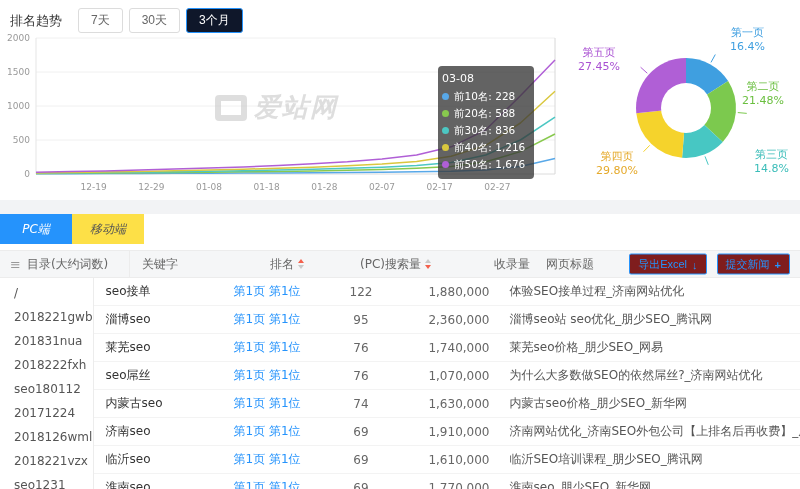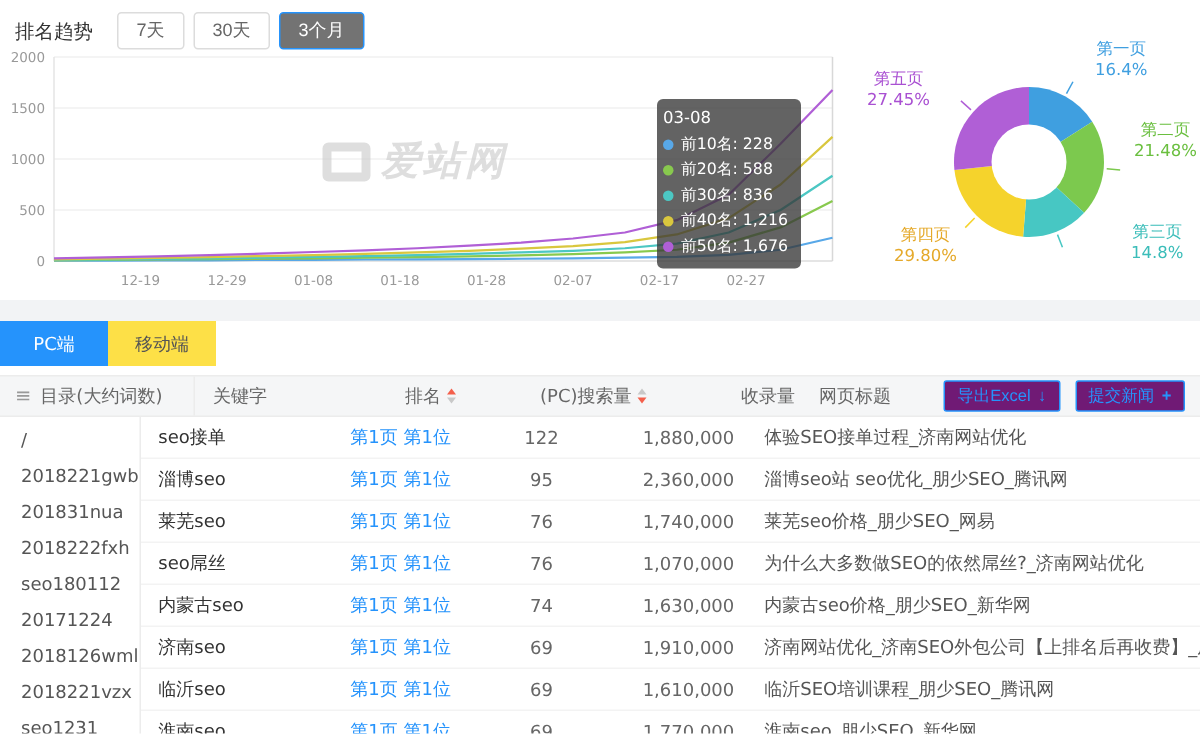--- a/index.html
+++ b/index.html
@@ -6,21 +6,21 @@
   html,body { width:800px; height:489px; overflow:hidden; background:#fff;
     font-family:"DejaVu Sans","Liberation Sans",sans-serif; }
 
   
   .top-card { position:relative; height:200px; background:#fff; }
   .trend-header { display:flex; align-items:center; padding:8px 0 0 10px; }
   .trend-title { font-size:13px; color:#333; }
   .range-group { margin-left:16px; display:flex; gap:6px; }
   .range-btn { font-size:12px; padding:3px 12px; border:1px solid #dcdcdc; background:#fff;
     color:#666; border-radius:3px; cursor:pointer; }
-  .range-btn.active { background:#737373; border-color:#2593fc; color:#fff; }
+  .range-btn.active { background:#0f172a; border-color:#2593fc; color:#fff; }
 
   #trend-svg { position:absolute; left:2px; top:28px; }
   .watermark { position:absolute; left:215px; top:90px; display:flex; align-items:center;
     gap:7px; opacity:.6; pointer-events:none;font-style:italic; }
   .wm-icon { width:32px; height:26px; border:6px solid #c9c9c9; border-radius:4px; }
   .wm-text { font-size:26px; font-weight:bold; color:#c9c9c9; letter-spacing:2px; }
 
   .tooltip { position:absolute; left:438px; top:66px; min-width:96px;
     background:rgba(55,55,55,.78); border-radius:4px; padding:6px 4px; color:#fff; z-index:5; }
   .tt-date { font-size:11px; margin-bottom:3px; }
@@ -29,21 +29,21 @@
 
   .donut-wrap { position:absolute; left:562px; top:24px; width:238px; height:172px; }
   #donut-svg { position:absolute; left:0; top:0; }
   .pie-label { position:absolute; font-size:11px; text-align:center; line-height:14px; white-space:nowrap; }
 
   
   .section-gap { height:14px; background:#f2f3f5; }
 
   
   .bottom-card { position:relative; background:#fff; }
-  .tabs { display:flex; }
+  .tabs { display:flex;font-style:italic; }
   .tab { height:30px; line-height:30px; min-width:72px; padding:0 10px; text-align:center;
     font-size:12px; color:#555; background:#fde047; cursor:pointer; }
   .tab.active { background:#2593fc; color:#fff; }
 
   .table-head { margin-top:6px; height:28px; background:#f5f6f7; border-top:1px solid #ececec;
     border-bottom:1px solid #ececec; display:flex; align-items:center; font-size:12px;
     color:#666; position:relative; }
   .th-dir { width:130px; padding-left:10px; display:flex; gap:6px; align-items:center;
     align-self:stretch; border-right:1px solid #ececec; }
   .menu-icon { color:#999; font-size:13px; }
@@ -54,21 +54,21 @@
   .col-title { flex:1; padding-left:16px; }
   .sort { display:inline-flex; flex-direction:column; margin-left:4px; vertical-align:middle; gap:2px; }
   .sa-up { width:0; height:0; border-left:3.5px solid transparent; border-right:3.5px solid transparent;
     border-bottom:4px solid #c9c9c9; cursor:pointer; }
   .sa-down { width:0; height:0; border-left:3.5px solid transparent; border-right:3.5px solid transparent;
     border-top:4px solid #c9c9c9; cursor:pointer; }
   .sa-up.on { border-bottom-color:#f4604c; }
   .sa-down.on { border-top-color:#f4604c; }
   .head-actions { position:absolute; right:10px; top:50%; transform:translateY(-50%); display:flex; gap:10px; }
   .action-btn { display:flex; align-items:center; gap:5px; border:1px solid #2593fc; color:#2593fc;
-    background:#701a75; font-size:11px; padding:0 8px; border-radius:2px; cursor:pointer; height:21px; }
+    background:#7f1d1d; font-size:11px; padding:0 8px; border-radius:2px; cursor:pointer; height:21px; }
   .action-btn .ico { font-size:11px; font-weight:bold; }
 
   .table-body { display:flex; align-items:flex-start; }
   .sidebar { width:130px; border-right:1px solid #ececec; padding-top:3px; min-height:215px; }
   .dir-item { height:24px; line-height:24px; padding-left:14px; font-size:12px; color:#555; cursor:pointer; }
   .rows { flex:1; }
   .t-row { display:flex; align-items:center; height:28px; border-bottom:1px solid #f3f3f3; font-size:12px; }
   .c-kw { width:140px; padding-left:12px; color:#333; }
   .c-rank { width:90px; }
   .c-rank a { color:#2593fc; text-decoration:none; cursor:pointer; }
@@ -159,21 +159,21 @@
         <path d="M 124 84 L 120.09227841295882 133.84706322340537 A 50 50 0 0 1 74.28574295001022 89.33785031333223 Z" fill="#f5d32c"></path>
         <line x1="87.76235460335033" y1="121.29387424372365" x2="81.49045443854558" y2="127.74858324744505" stroke="#f5d32c" stroke-width="1"></line>
         <path d="M 124 84 L 74.28574295001022 89.33785031333223 A 50 50 0 0 1 123.99999999999999 34 Z" fill="#b05fd6"></path>
         <line x1="85.31750431432192" y1="49.24853200902879" x2="78.6224569841084" y2="43.23385485674531" stroke="#b05fd6" stroke-width="1"></line>
         <circle cx="124" cy="84" r="25" fill="#fff"></circle>
       </svg>
     <div class="pie-label" style="left: 168px; top: 2px; color: rgb(63, 159, 224);">
         <div>第一页</div>
         <div>16.4%</div>
       </div>
-    <div class="pie-label" style="left: 194px; top: 56px; color: rgb(106, 191, 63);">
+    <div class="pie-label" style="left: 180px; top: 56px; color: rgb(106, 191, 63);">
         <div>第二页</div>
         <div>21.48%</div>
       </div>
     <div class="pie-label" style="left: 176px; top: 124px; color: rgb(59, 189, 185); margin-left: 16px;">
         <div>第三页</div>
         <div>14.8%</div>
       </div>
     <div class="pie-label" style="left: 34px; top: 126px; color: rgb(229, 169, 42);">
         <div>第四页</div>
         <div>29.80%</div>

